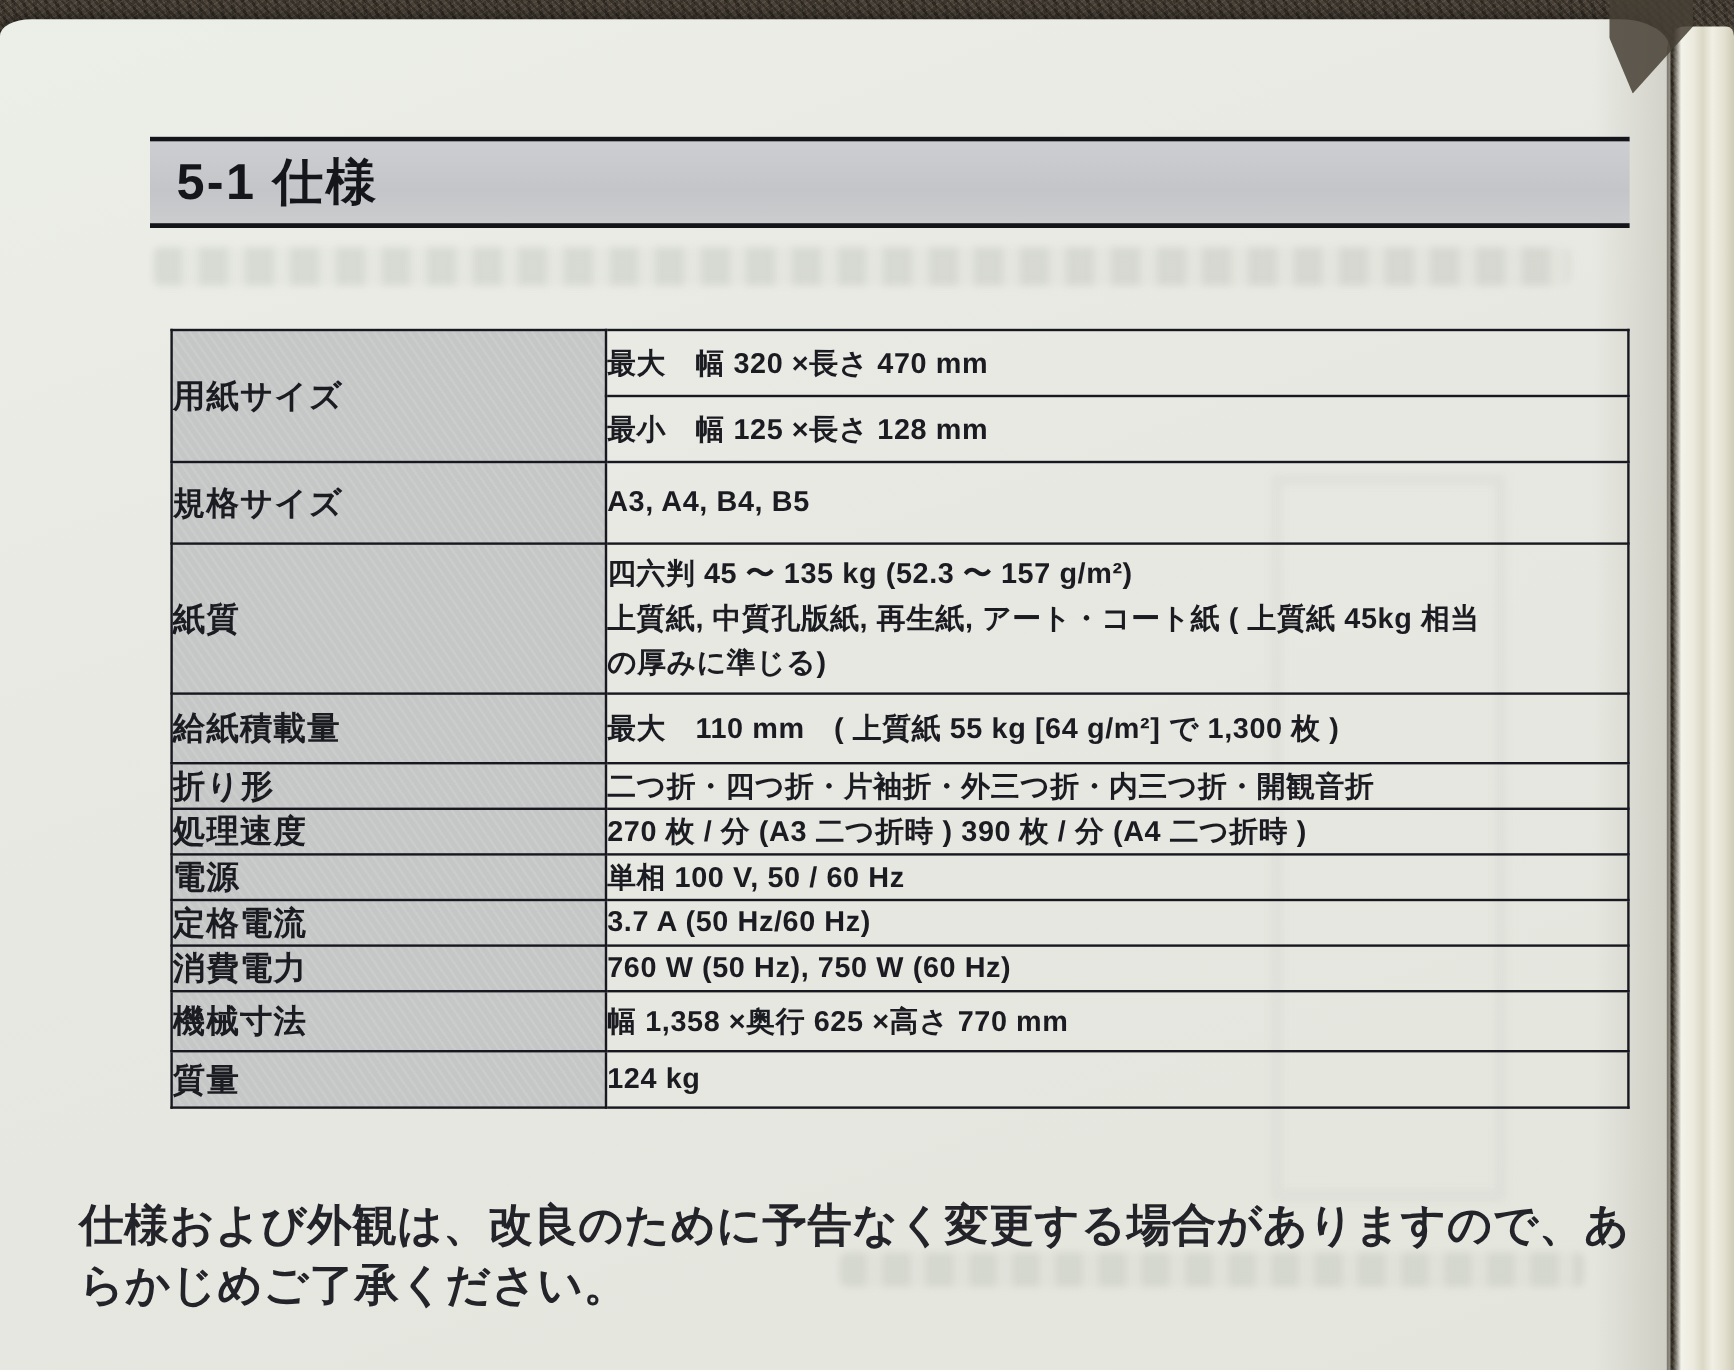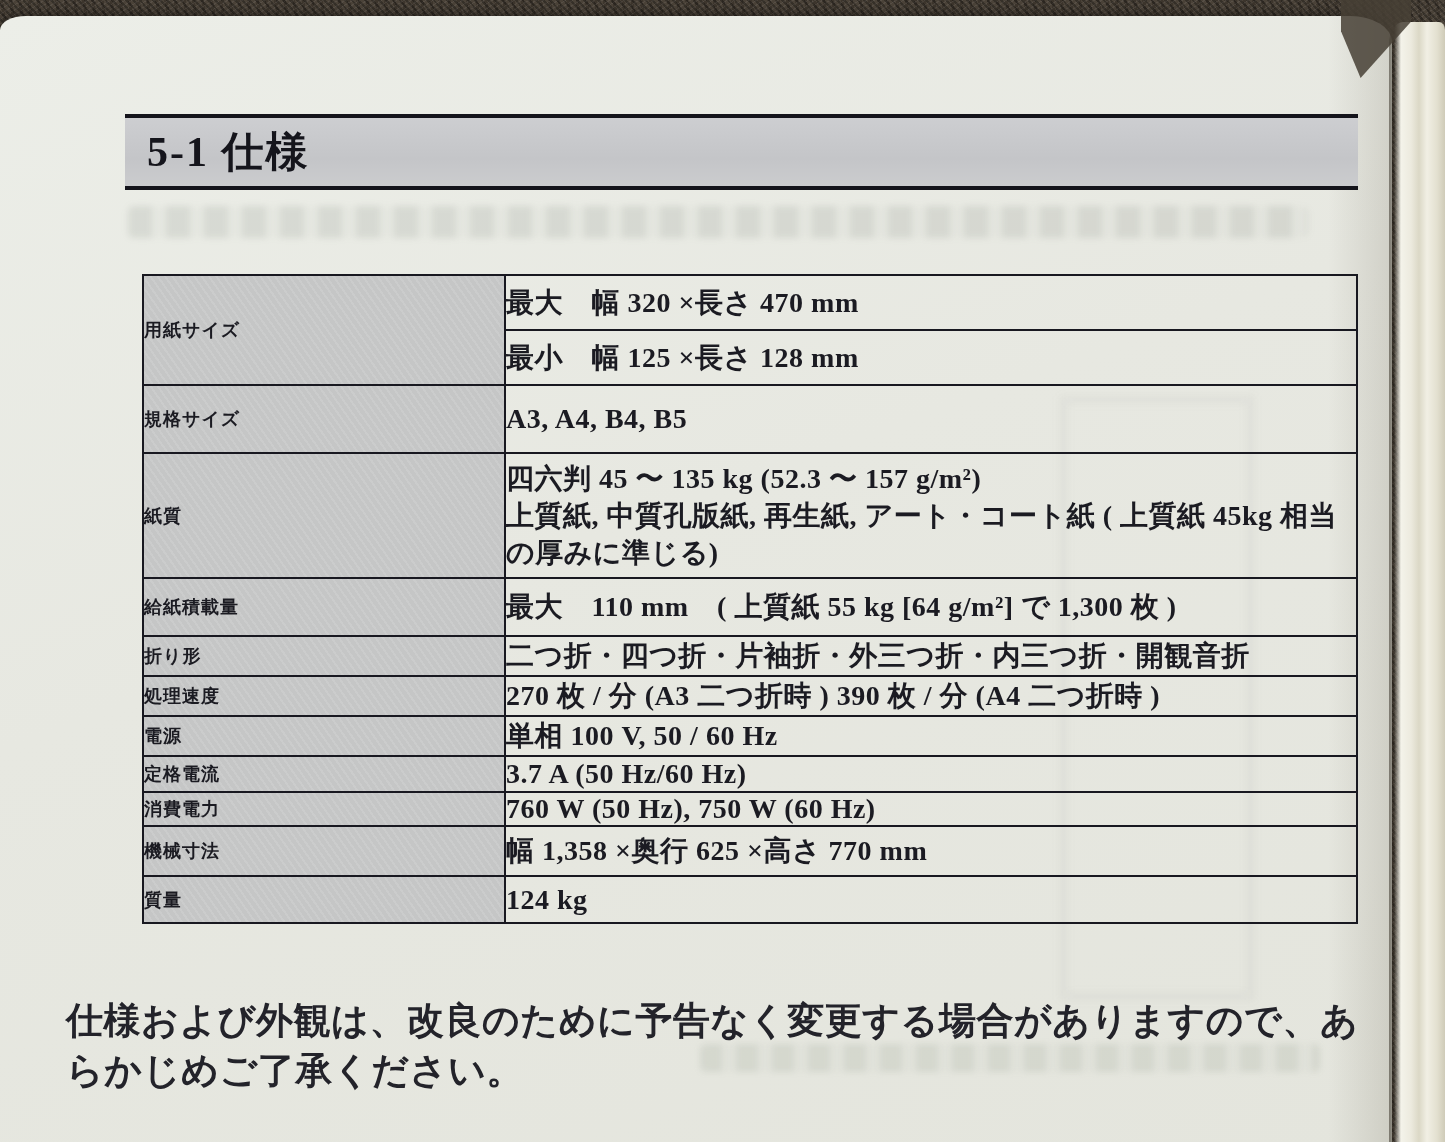--- a/index.html
+++ b/index.html
@@ -16,21 +16,20 @@
       repeating-linear-gradient(47deg, rgba(0,0,0,.28) 0 2px, transparent 2px 5px),
       repeating-linear-gradient(-33deg, rgba(255,255,255,.07) 0 1px, transparent 1px 4px),
       repeating-linear-gradient(80deg, rgba(20,15,10,.25) 0 3px, transparent 3px 9px);
   }
   
   .paper{
     position:absolute;left:0;top:16px;width:1392px;height:1126px;
     background:linear-gradient(160deg,#eceee8 0%,#e7e8e1 45%,#e4e5dd 100%);
     border-radius:26px 42px 0 0 / 14px 26px 0 0;
     box-shadow:0 -3px 8px rgba(0,0,0,.35);
-    font-family:Liberation Serif, serif;
   }
   .curl-shadow{
     position:absolute;right:0;top:0;width:64px;height:100%;
     background:linear-gradient(90deg, rgba(0,0,0,0) 0%, rgba(70,60,40,.14) 100%);
     border-radius:0 42px 0 0 / 0 26px 0 0;
   }
   
   .fore-edge{
     position:absolute;right:0;top:22px;width:56px;height:1120px;
     background:linear-gradient(90deg,
@@ -63,24 +62,24 @@
     position:absolute;left:142px;top:258px;width:1216px;
     border-collapse:collapse;table-layout:fixed;
   }
   table.spec, table.spec td{border:2.5px solid #181820;}
   table.spec td{padding:0;vertical-align:middle;color:#1b1b22;}
   td.lbl{
     width:360px;
     background:
       repeating-linear-gradient(55deg, rgba(255,255,255,.10) 0 2px, transparent 2px 6px),
       #c5c6c6;
-    font-size:18px;font-weight:700;padding-left:20px;letter-spacing:1px;
+    font-size:27px;font-weight:700;padding-left:20px;letter-spacing:1px;
   }
   td.val{
-    font-size:28px;font-weight:600;padding-left:24px;letter-spacing:.5px;
+    font-size:24px;font-weight:600;padding-left:24px;letter-spacing:.5px;
   }
   td.val.multiline{white-space:pre-line;line-height:37px;padding-top:6px;padding-bottom:6px;margin-top:12px;}
   tr.h55{height:55px;} tr.h56{height:68px;} tr.h112{height:112px;}
   tr.h58{height:58px;} tr.h54{height:36px;} tr.h48{height:32px;margin-top:35px;}
   tr.h50{height:50px;margin-left:39px;} tr.h47{height:47px;}
   
   .footnote{
     position:absolute;left:66px;top:980px;width:1330px;
     font-size:37px;font-weight:600;color:#23232a;letter-spacing:.5px;
   }

